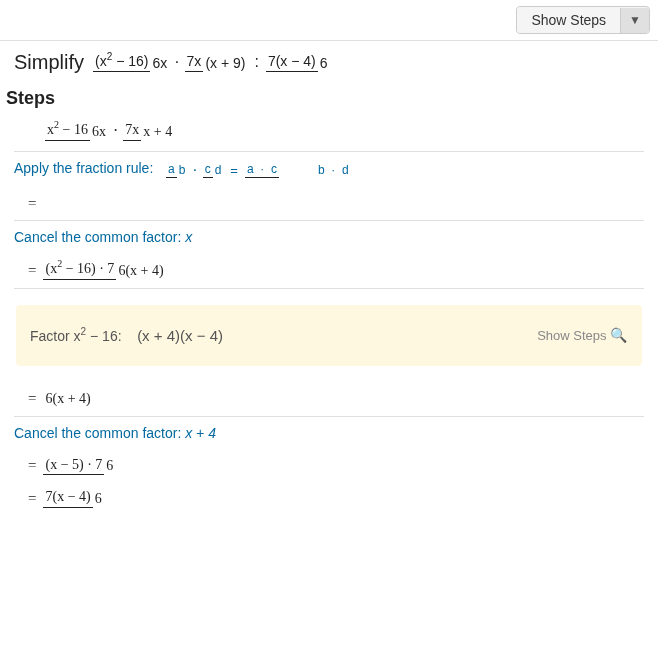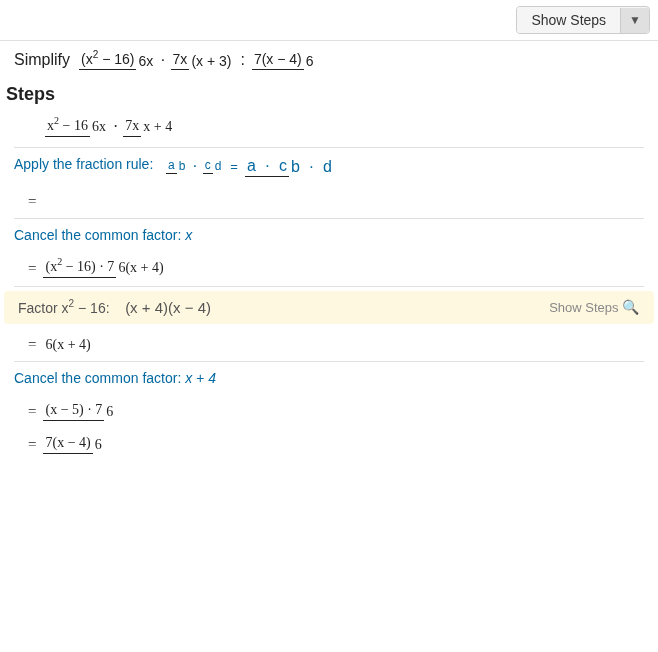--- a/index.html
+++ b/index.html
@@ -50,21 +50,21 @@
       font-size: 16px;
       font-family: Arial, sans-serif;
       display: flex;
       align-items: center;
       gap: 8px;
       flex-wrap: wrap;
     }
 
     .simplify-label {
       font-family: Arial, sans-serif;
-      font-size: 16px;
+      font-size: 20px;
       color: #222;
     }
 
     .steps-title {
       padding: 6px 14px 8px 6px;
       font-size: 18px;
       font-weight: bold;
       font-family: Arial, sans-serif;
     }
 
@@ -128,22 +128,22 @@
 
     sup {
       font-size: 10px;
       vertical-align: super;
       line-height: 0;
     }
 
     .factor-highlight {
       background: #fff8e1;
       border-radius: 4px;
-      padding: 8px 14px;
-      margin: 4px;
+      padding: 22px 14px;
+      margin: 16px;
       display: flex;
       align-items: center;
       justify-content: space-between;
     }
 
     .factor-label {
       font-family: Arial, sans-serif;
       font-size: 14px;
       color: #555;
     }
@@ -177,21 +177,21 @@
   <span class="simplify-label">Simplify</span>
 
   <span class="math-inline">
     <span class="frac">
       <span class="num">(x<sup>2</sup> − 16)</span>
       <span class="den">6x</span>
     </span>
     <span class="dot">·</span>
     <span class="frac">
       <span class="num">7x</span>
-      <span class="den">(x + 3)</span>
+      <span class="den">(x + 9)</span>
     </span>
     <span style="margin:0 4px;font-size:16px;">:</span>
     <span class="frac">
       <span class="num">7(x − 4)</span>
       <span class="den">6</span>
     </span>
   </span>
 </div>
 
 <div class="steps-title">Steps</div>
@@ -219,21 +219,21 @@
       <span class="frac" style="font-size:12px;">
         <span class="num">a</span>
         <span class="den">b</span>
       </span>
       <span class="dot">·</span>
       <span class="frac" style="font-size:12px;">
         <span class="num">c</span>
         <span class="den">d</span>
       </span>
       <span style="margin:0 4px;font-size:13px;">=</span>
-      <span class="frac" style="font-size:16px;">
+      <span class="frac" style="font-size:12px;gap:37px;">
         <span class="num">a &nbsp;·&nbsp; c</span>
         <span class="den">b &nbsp;·&nbsp; d</span>
       </span>
     </span>
   </div>
 </div>
 
 <div class="step-eq">
   <span class="math-inline">
     <span style="margin-right:4px;">=</span>

